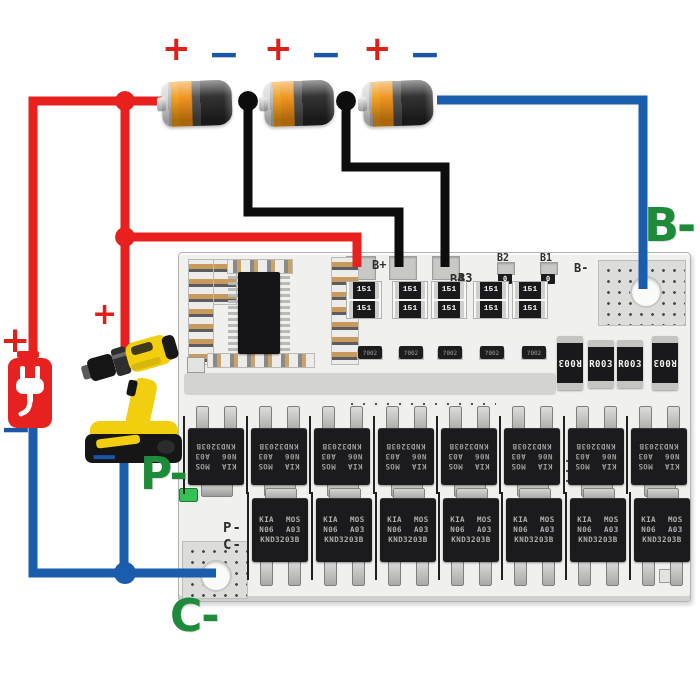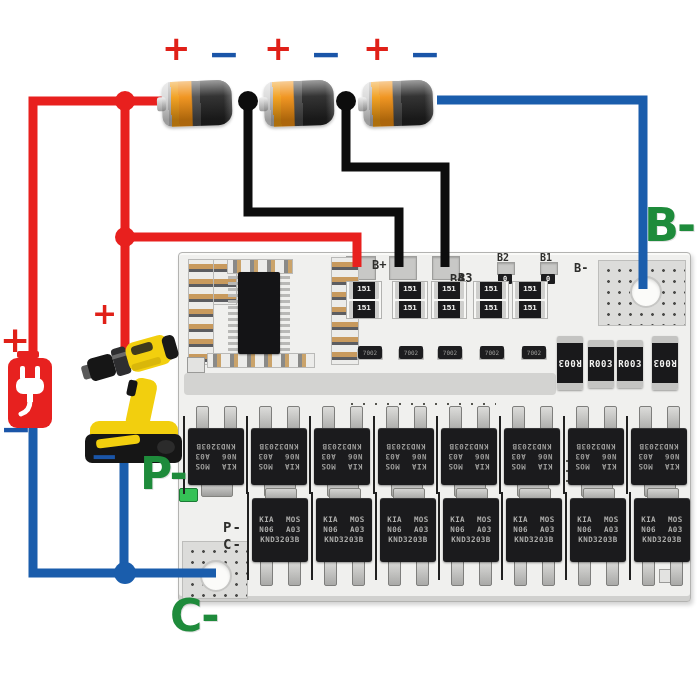--- a/index.html
+++ b/index.html
@@ -69,21 +69,21 @@
   .ic{position:absolute;background:#141416;border-radius:2px;box-shadow:0 1px 2px rgba(0,0,0,.4);}
   .pins{position:absolute;background:repeating-linear-gradient(180deg,#b9b9b7 0 3px,transparent 3px 6px);}
   .smdcol{position:absolute;border:1px solid #b9b9b7;
           background:repeating-linear-gradient(180deg,#ececea 0 4px,#c89a5e 4px 9px,#5c5d61 9px 12px,#ececea 12px 15px);}
   .smdrow{position:absolute;border:1px solid #b9b9b7;
           background:repeating-linear-gradient(90deg,#ececea 0 5px,#8a8a88 5px 9px,#caa36a 9px 13px,#ececea 13px 17px);}
 
   
   .bgrp{position:absolute;width:34px;height:36px;background:#f7f7f5;border:1px solid #b2b2b0;
         display:flex;flex-direction:column;align-items:center;justify-content:center;gap:2px;}
-  .chip151{display:block;width:30px;height:24px;color:#f4f4f2;font-family:Liberation Sans, sans-serif;
+  .chip151{display:block;width:30px;height:24px;color:#f4f4f2;font-family:Liberation Mono, monospace;
         font-size:8px;font-weight:bold;text-align:center;line-height:13px;border-radius:1px;
         background:linear-gradient(90deg,#cfcfcd 0 4px,#1a1a1c 4px 26px,#cfcfcd 26px);}
   
   .t7002{position:absolute;width:24px;height:13px;background:#1d1d1f;border-radius:2px;color:#9a9a98;
         font-family:"DejaVu Sans Mono", monospace;font-size:6px;text-align:center;line-height:13px;
         box-shadow:-2px 2px 0 -1px #bdbdbb, 2px 2px 0 -1px #bdbdbb;}
   
   .r003{position:absolute;width:26px;display:flex;align-items:center;justify-content:center;border-radius:2px;
         background:linear-gradient(180deg,#c4c4c2 0 7px,#19191b 7px calc(100% - 7px),#c4c4c2 calc(100% - 7px));
         box-shadow:0 1px 2px rgba(0,0,0,.35);}

